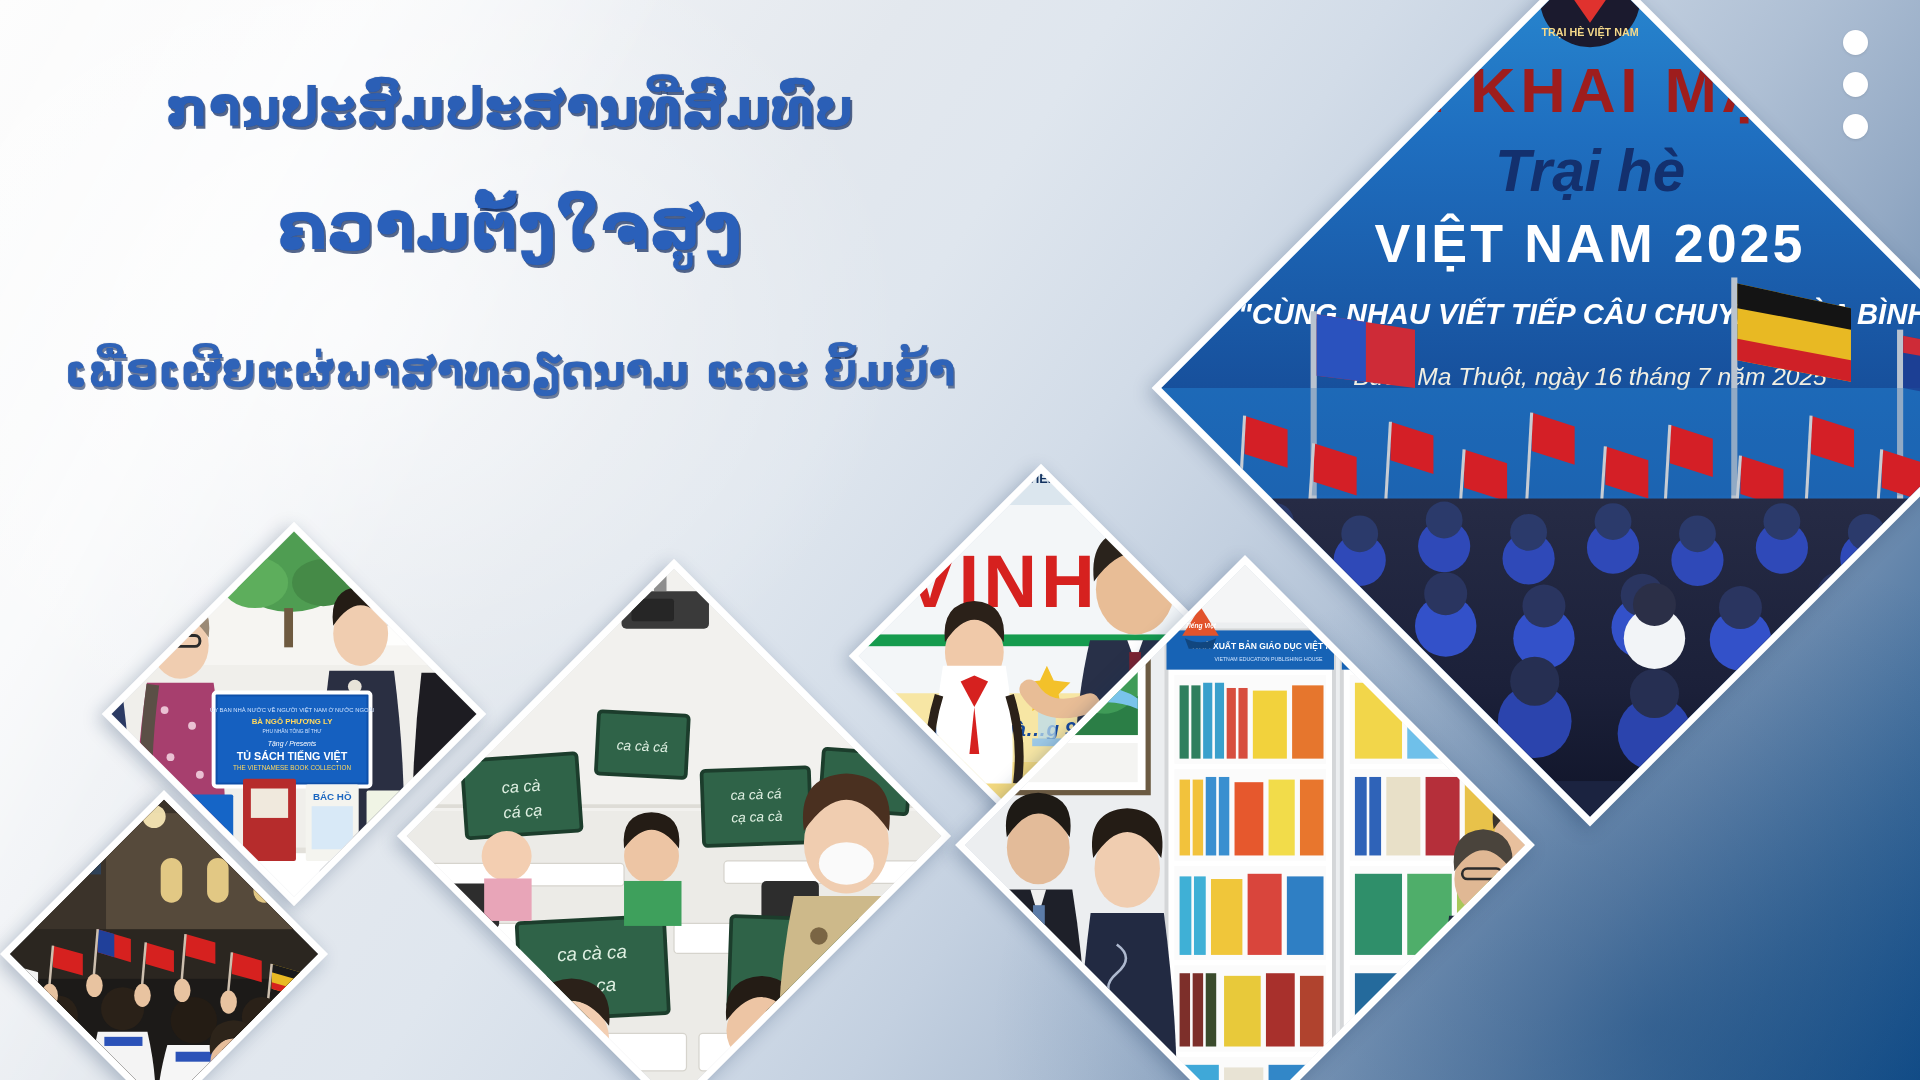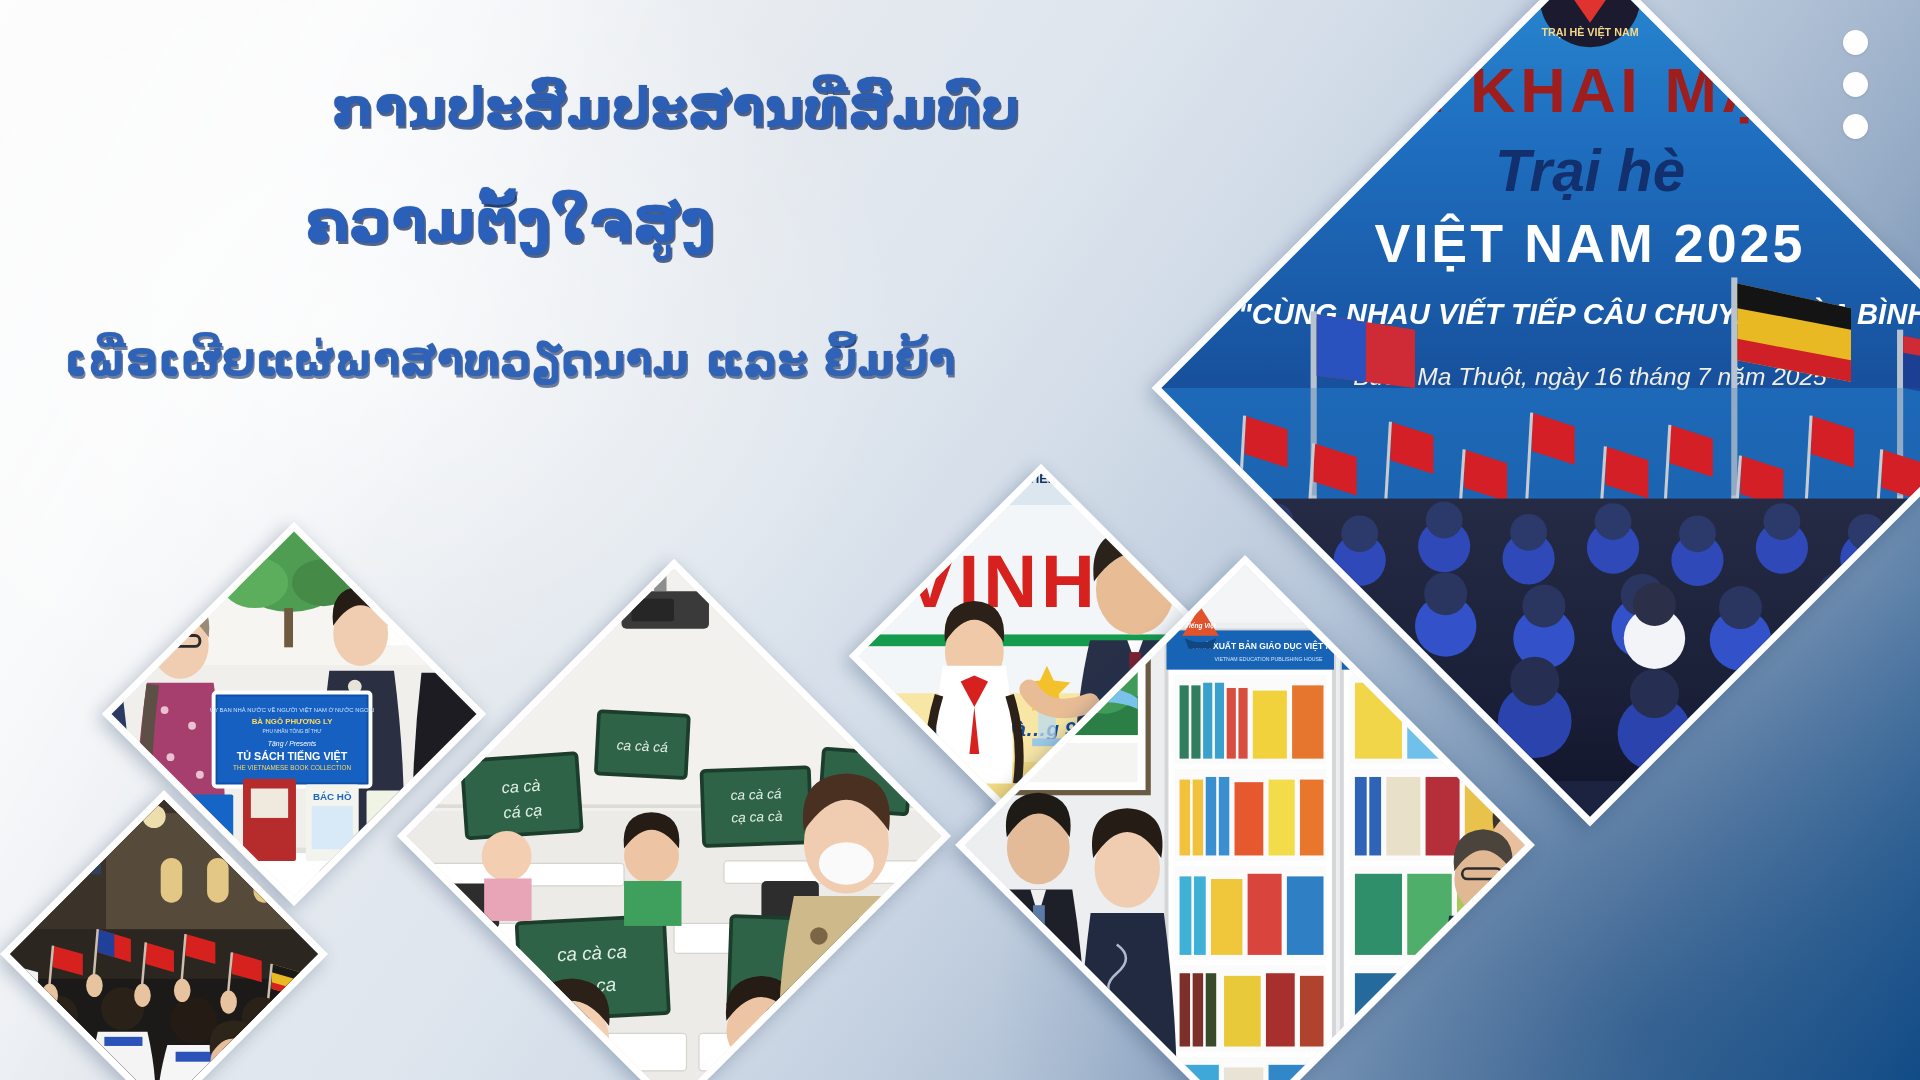--- a/index.html
+++ b/index.html
@@ -45,24 +45,23 @@
   
   .headline{
     position:absolute; left:0; top:74px; width:1020px;
     text-align:center; z-index:6;
     font-family:"DejaVu Sans", sans-serif;
   }
   .line1{
     font-size:53px; font-weight:700; color:#2b5fb6; letter-spacing:.5px;
     line-height:1.28; white-space:nowrap;
     text-shadow:2px 3px 0 rgba(20,45,95,.72), 0 0 1px rgba(20,45,95,.5);
-    text-align:right;
   }
   .line2{
-    font-size:58px; font-weight:700; color:#2a60ba; letter-spacing:.5px;
+    font-size:66px; font-weight:700; color:#2a60ba; letter-spacing:.5px;
     line-height:1.35; margin-top:40px; white-space:nowrap;
     text-shadow:2px 3px 0 rgba(20,45,95,.72), 0 0 1px rgba(20,45,95,.5);
   }
   .line3{
     font-size:44px; font-weight:700; color:#2f63b8; letter-spacing:.3px;
     line-height:1.35; margin-top:70px; white-space:nowrap;
     text-shadow:1.5px 2.5px 0 rgba(20,45,95,.60), 0 0 1px rgba(20,45,95,.45);
   }
 
   

